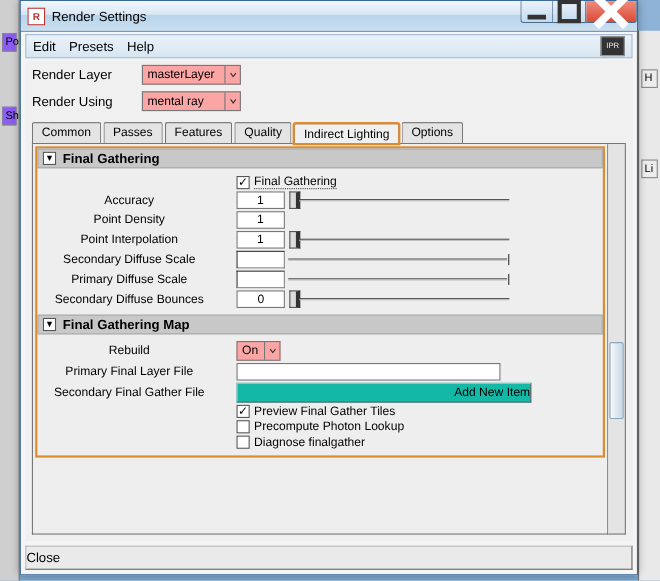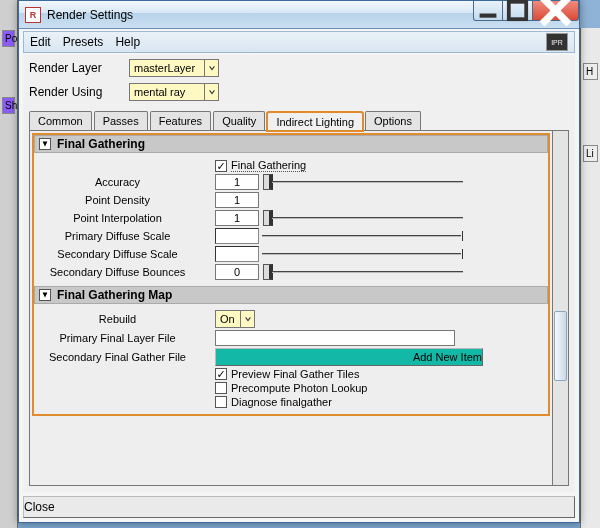--- a/index.html
+++ b/index.html
@@ -99,21 +99,21 @@
     background: #f0f0f0;
   }
 
   .form-row {
     display: flex; align-items: center;
     margin-bottom: 6px;
   }
   .form-row .lbl { width: 100px; font-size: 12px; }
   .select {
     display: inline-flex; align-items: center;
-    border: 1px solid #777; background: #fef9c3;
+    border: 1px solid #777; background: #fca5a5;
     height: 18px; font-size: 11px;
     padding: 0 14px 0 4px;
     position: relative;
     min-width: 90px;
   }
   .select.small { min-width: 40px; }
   .select .arrow {
     position: absolute; right: 0; top: 0; bottom: 0; width: 14px;
     border-left: 1px solid #777;
     display: flex; align-items: center; justify-content: center;
@@ -387,30 +387,30 @@
               <div class="field-row">
                 <span class="f-lbl">Point Interpolation</span>
                 <input class="f-input" value="10" style="">
                 <div class="slider-slot">
                   <div class="slider-left"></div>
                     <div class="slider-track"></div>
                 </div>
               </div>
 
               <div class="field-row">
-                <span class="f-lbl">Primary Diffuse Scale</span>
+                <span class="f-lbl">Secondary Diffuse Scale</span>
                 <span style="width:44px;height:16px;border:1px inset #888;background:#fff;display:inline-block"></span>
                 <div class="slider-slot">
                   <div class="slider-track"></div>
                     <div class="slider-mark-end"></div>
                 </div>
               </div>
 
               <div class="field-row">
-                <span class="f-lbl">Secondary Diffuse Scale</span>
+                <span class="f-lbl">Primary Diffuse Scale</span>
                 <span style="width:44px;height:16px;border:1px inset #888;background:#fff;display:inline-block"></span>
                 <div class="slider-slot">
                   <div class="slider-track"></div>
                     <div class="slider-mark-end"></div>
                 </div>
               </div>
 
               <div class="field-row">
                 <span class="f-lbl">Secondary Diffuse Bounces</span>
                 <input class="f-input" value="0" style="">

